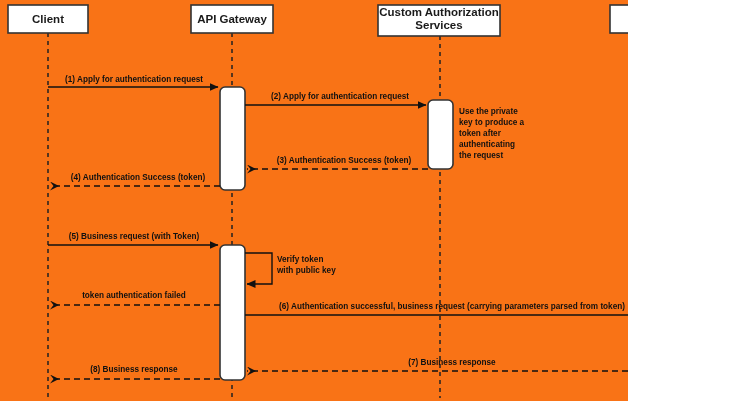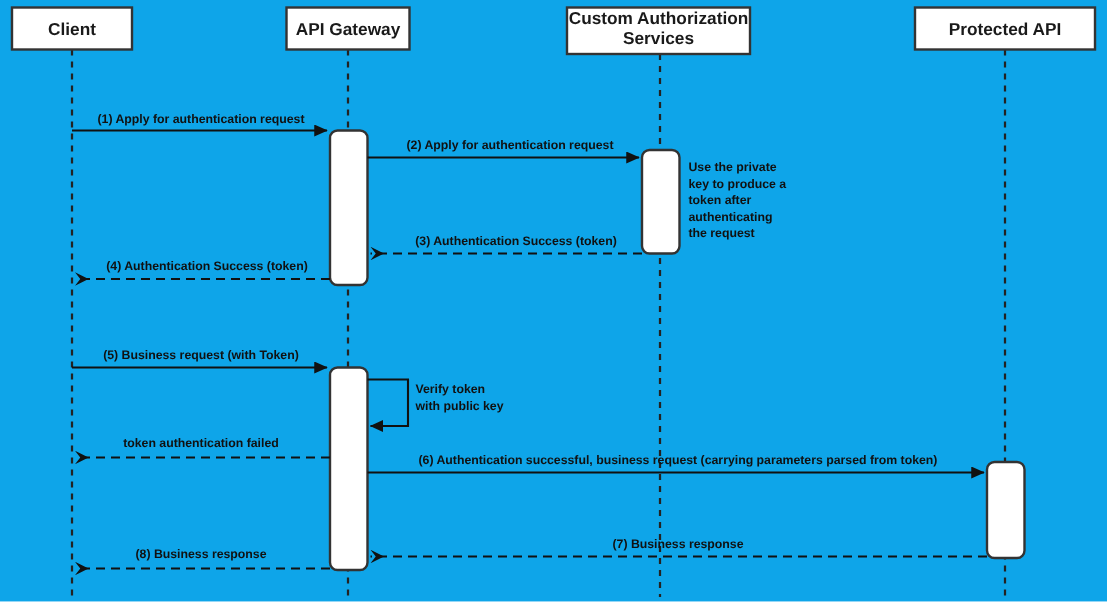--- a/index.html
+++ b/index.html
@@ -2,23 +2,23 @@
 <html><head>
 <meta charset="utf-8">
 <style>
   html, body {
     margin: 0;
     padding: 0;
     background: #ffffff;
   }
   #diagram-root {
     position: relative;
-    width: 738px;
+    width: 628px;
     height: 401px;
-    background: #0ea5e9;
+    background: #f97316;
     font-family: "Liberation Sans", sans-serif;
     overflow: hidden;
   }
   svg#seq-svg {
     display: block;
     width: 738px;
     height: 401px;
   }
   .participant-box {
     fill: #ffffff;

